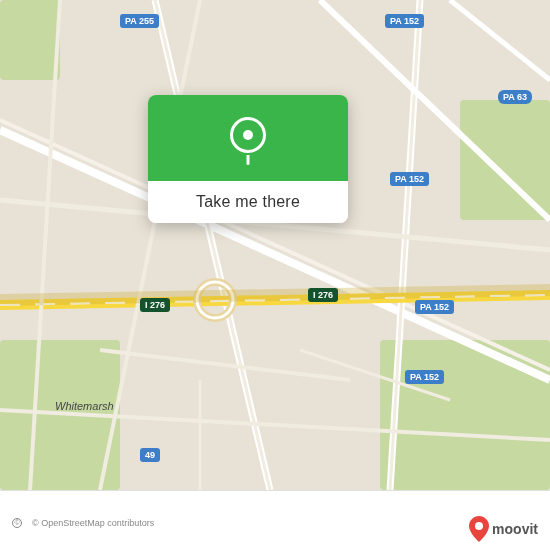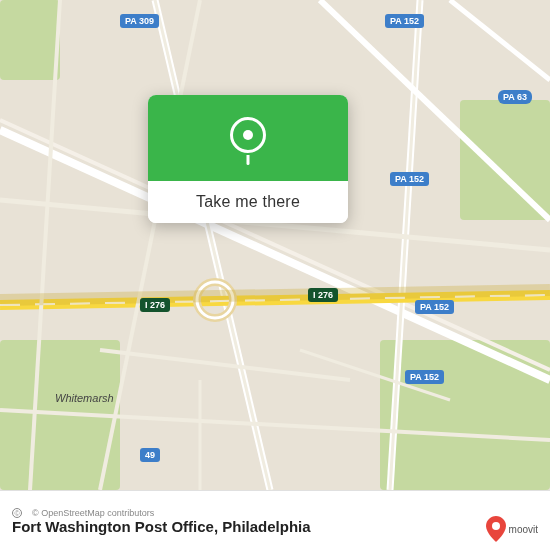--- a/index.html
+++ b/index.html
@@ -132,22 +132,22 @@
     #moovit-logo {
       position: absolute;
       right: 12px;
       bottom: 8px;
       display: flex;
       align-items: center;
       gap: 3px;
     }
 
     .moovit-text {
-      font-size: 10px;
-      font-weight: normal;
+      font-size: 14px;
+      font-weight: bold;
       color: #555;
     }
 
     #copyright {
       font-size: 9px;
       color: #888;
       display: flex;
       align-items: center;
       gap: 10px;
     }
@@ -209,30 +209,30 @@
     <circle cx="215" cy="300" r="18" fill="none" stroke="#ffffff" stroke-width="3"></circle>
 
     <line x1="100" y1="350" x2="350" y2="380" stroke="#f0ece0" stroke-width="4"></line>
     <line x1="200" y1="380" x2="200" y2="490" stroke="#f0ece0" stroke-width="3"></line>
     <line x1="300" y1="350" x2="450" y2="400" stroke="#f0ece0" stroke-width="3"></line>
 
     <line x1="0" y1="300" x2="550" y2="290" stroke="#c8a830" stroke-width="12" opacity="0.3"></line>
 
   </svg>
 
-  <div class="road-badge" style="top:14px; left:120px;">PA 309</div>
+  <div class="road-badge" style="top:14px; left:120px;">PA 255</div>
   <div class="road-badge" style="top:14px; left:385px;">PA 152</div>
   <div class="road-badge" style="top:172px; left:390px;">PA 152</div>
   <div class="road-badge" style="top:300px; left:415px;">PA 152</div>
   <div class="road-badge" style="top:370px; left:405px;">PA 152</div>
   <div class="road-badge" style="top:90px; left:498px;border-radius:6px;">PA 63</div>
   <div class="road-badge road-badge-green" style="top:298px; left:140px;">I 276</div>
   <div class="road-badge road-badge-green" style="top:288px; left:308px;">I 276</div>
 
-  <div style="position:absolute; bottom:86px; left:55px; font-size:11px; color:#444; font-style:italic; z-index:5;">Whitemarsh</div>
+  <div style="position:absolute; bottom:78px; left:55px; font-size:11px; color:#444; font-style:italic; z-index:5;">Whitemarsh</div>
 
   <div style="position:absolute; bottom:28px; left:140px; z-index:5;">
     <div class="road-badge" style="position:relative;">49</div>
   </div>
 
   <div id="route-card">
     <div id="card-green">
       <div class="location-pin">
         <div class="pin-circle">
           <div class="pin-inner"></div>
@@ -242,21 +242,20 @@
     </div>
     <button id="take-me-btn">Take me there</button>
   </div>
 </div>
 
 <div id="bottom-bar">
   <div id="copyright">
     <div class="copyright-c">©</div>
     <span>© OpenStreetMap contributors</span>
   </div>
-  <div id="location-title">Fort Washington Post Office, Philadelphia</div>
 
   <div id="moovit-logo">
 
     <svg width="20" height="26" viewBox="0 0 20 26">
       <path d="M10 0 C4.5 0 0 4.5 0 10 C0 17 10 26 10 26 C10 26 20 17 20 10 C20 4.5 15.5 0 10 0Z" fill="#e8453c"></path>
       <circle cx="10" cy="10" r="4" fill="#ffffff"></circle>
     </svg>
     <span class="moovit-text">moovit</span>
   </div>
 </div>

